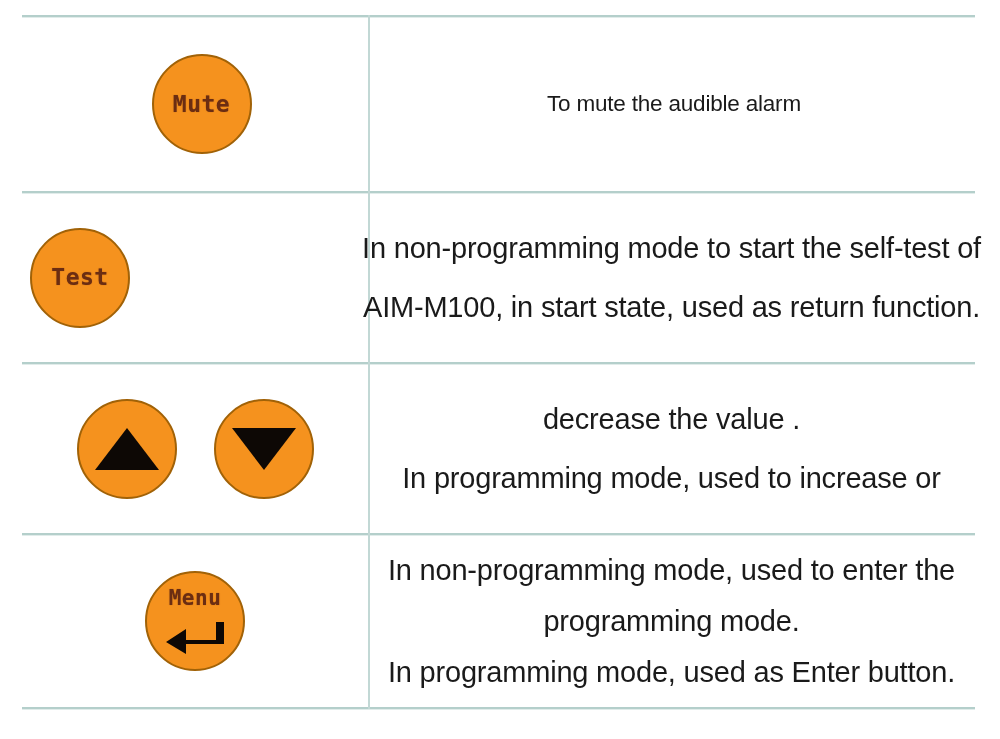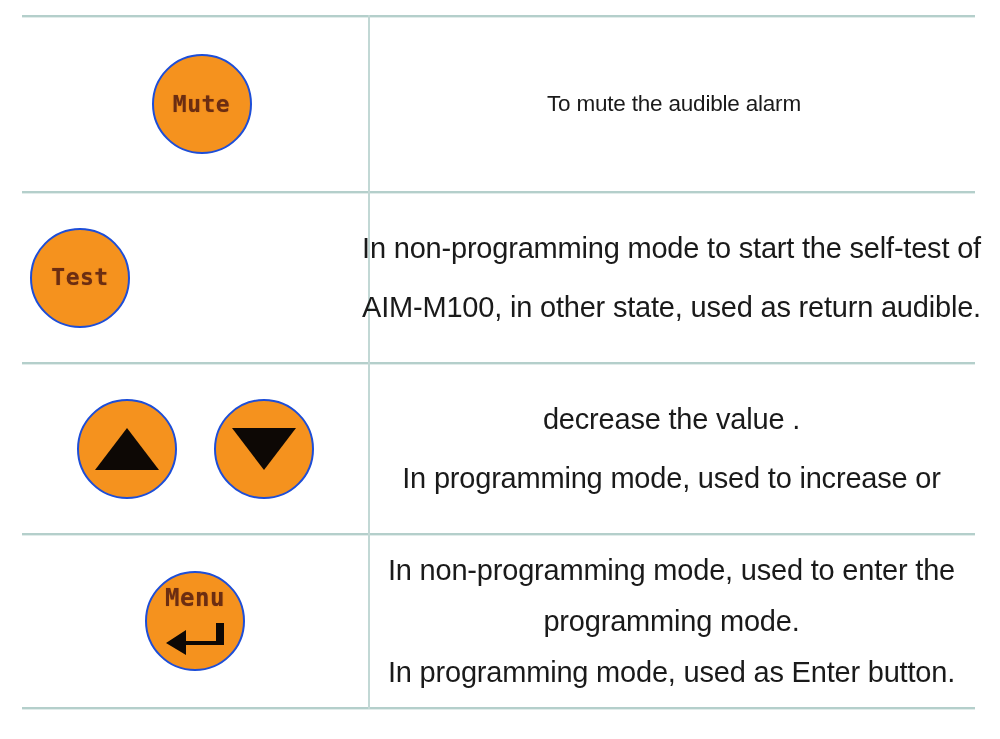--- a/index.html
+++ b/index.html
@@ -100,39 +100,39 @@
   .row3 .desc-line { margin: 15px 0; }
   .row4 .desc-line { margin: 11px 0; }
 
   
   .btn {
     position: relative;
     width: 100px;
     height: 100px;
     border-radius: 50%;
     background: #f5921e;
-    border: 2px solid #1d4ed8;
+    border: 2px solid #a16207;
     box-sizing: border-box;
     display: flex;
     flex-direction: column;
     align-items: center;
     justify-content: center;
     flex: 0 0 auto;
   }
 
   .btn-label {
     font-family: "DejaVu Sans Mono", monospace;
     font-weight: bold;
     color: #6b2d12;
     font-size: 23px;
     line-height: 1;
     letter-spacing: 0.5px;
     text-shadow: 0 0 1px rgba(90, 35, 15, 0.5);
   }
-  .btn-menu .btn-label { font-size: 24px; margin-bottom: 12px; }
+  .btn-menu .btn-label { font-size: 21px; margin-bottom: 12px; }
 
   .tri-up {
     width: 0;
     height: 0;
     border-left: 32px solid transparent;
     border-right: 32px solid transparent;
     border-bottom: 42px solid #0d0805;
   }
   .tri-down {
     width: 0;
@@ -178,21 +178,21 @@
     </div>
 
     <div class="row row2">
       <div class="cell-icon">
         <div class="btn btn-test">
           <span class="btn-label">Test</span>
         </div>
       </div>
       <div class="cell-text">
         <div class="desc-line">In non-programming mode to start the self-test of</div>
-        <div class="desc-line">AIM-M100, in other state, used as return audible.</div>
+        <div class="desc-line">AIM-M100, in start state, used as return function.</div>
       </div>
     </div>
 
     <div class="row row3">
       <div class="cell-icon">
         <div class="btn btn-up">
           <span class="tri-up"></span>
         </div>
         <div class="btn btn-down">
           <span class="tri-down"></span>

